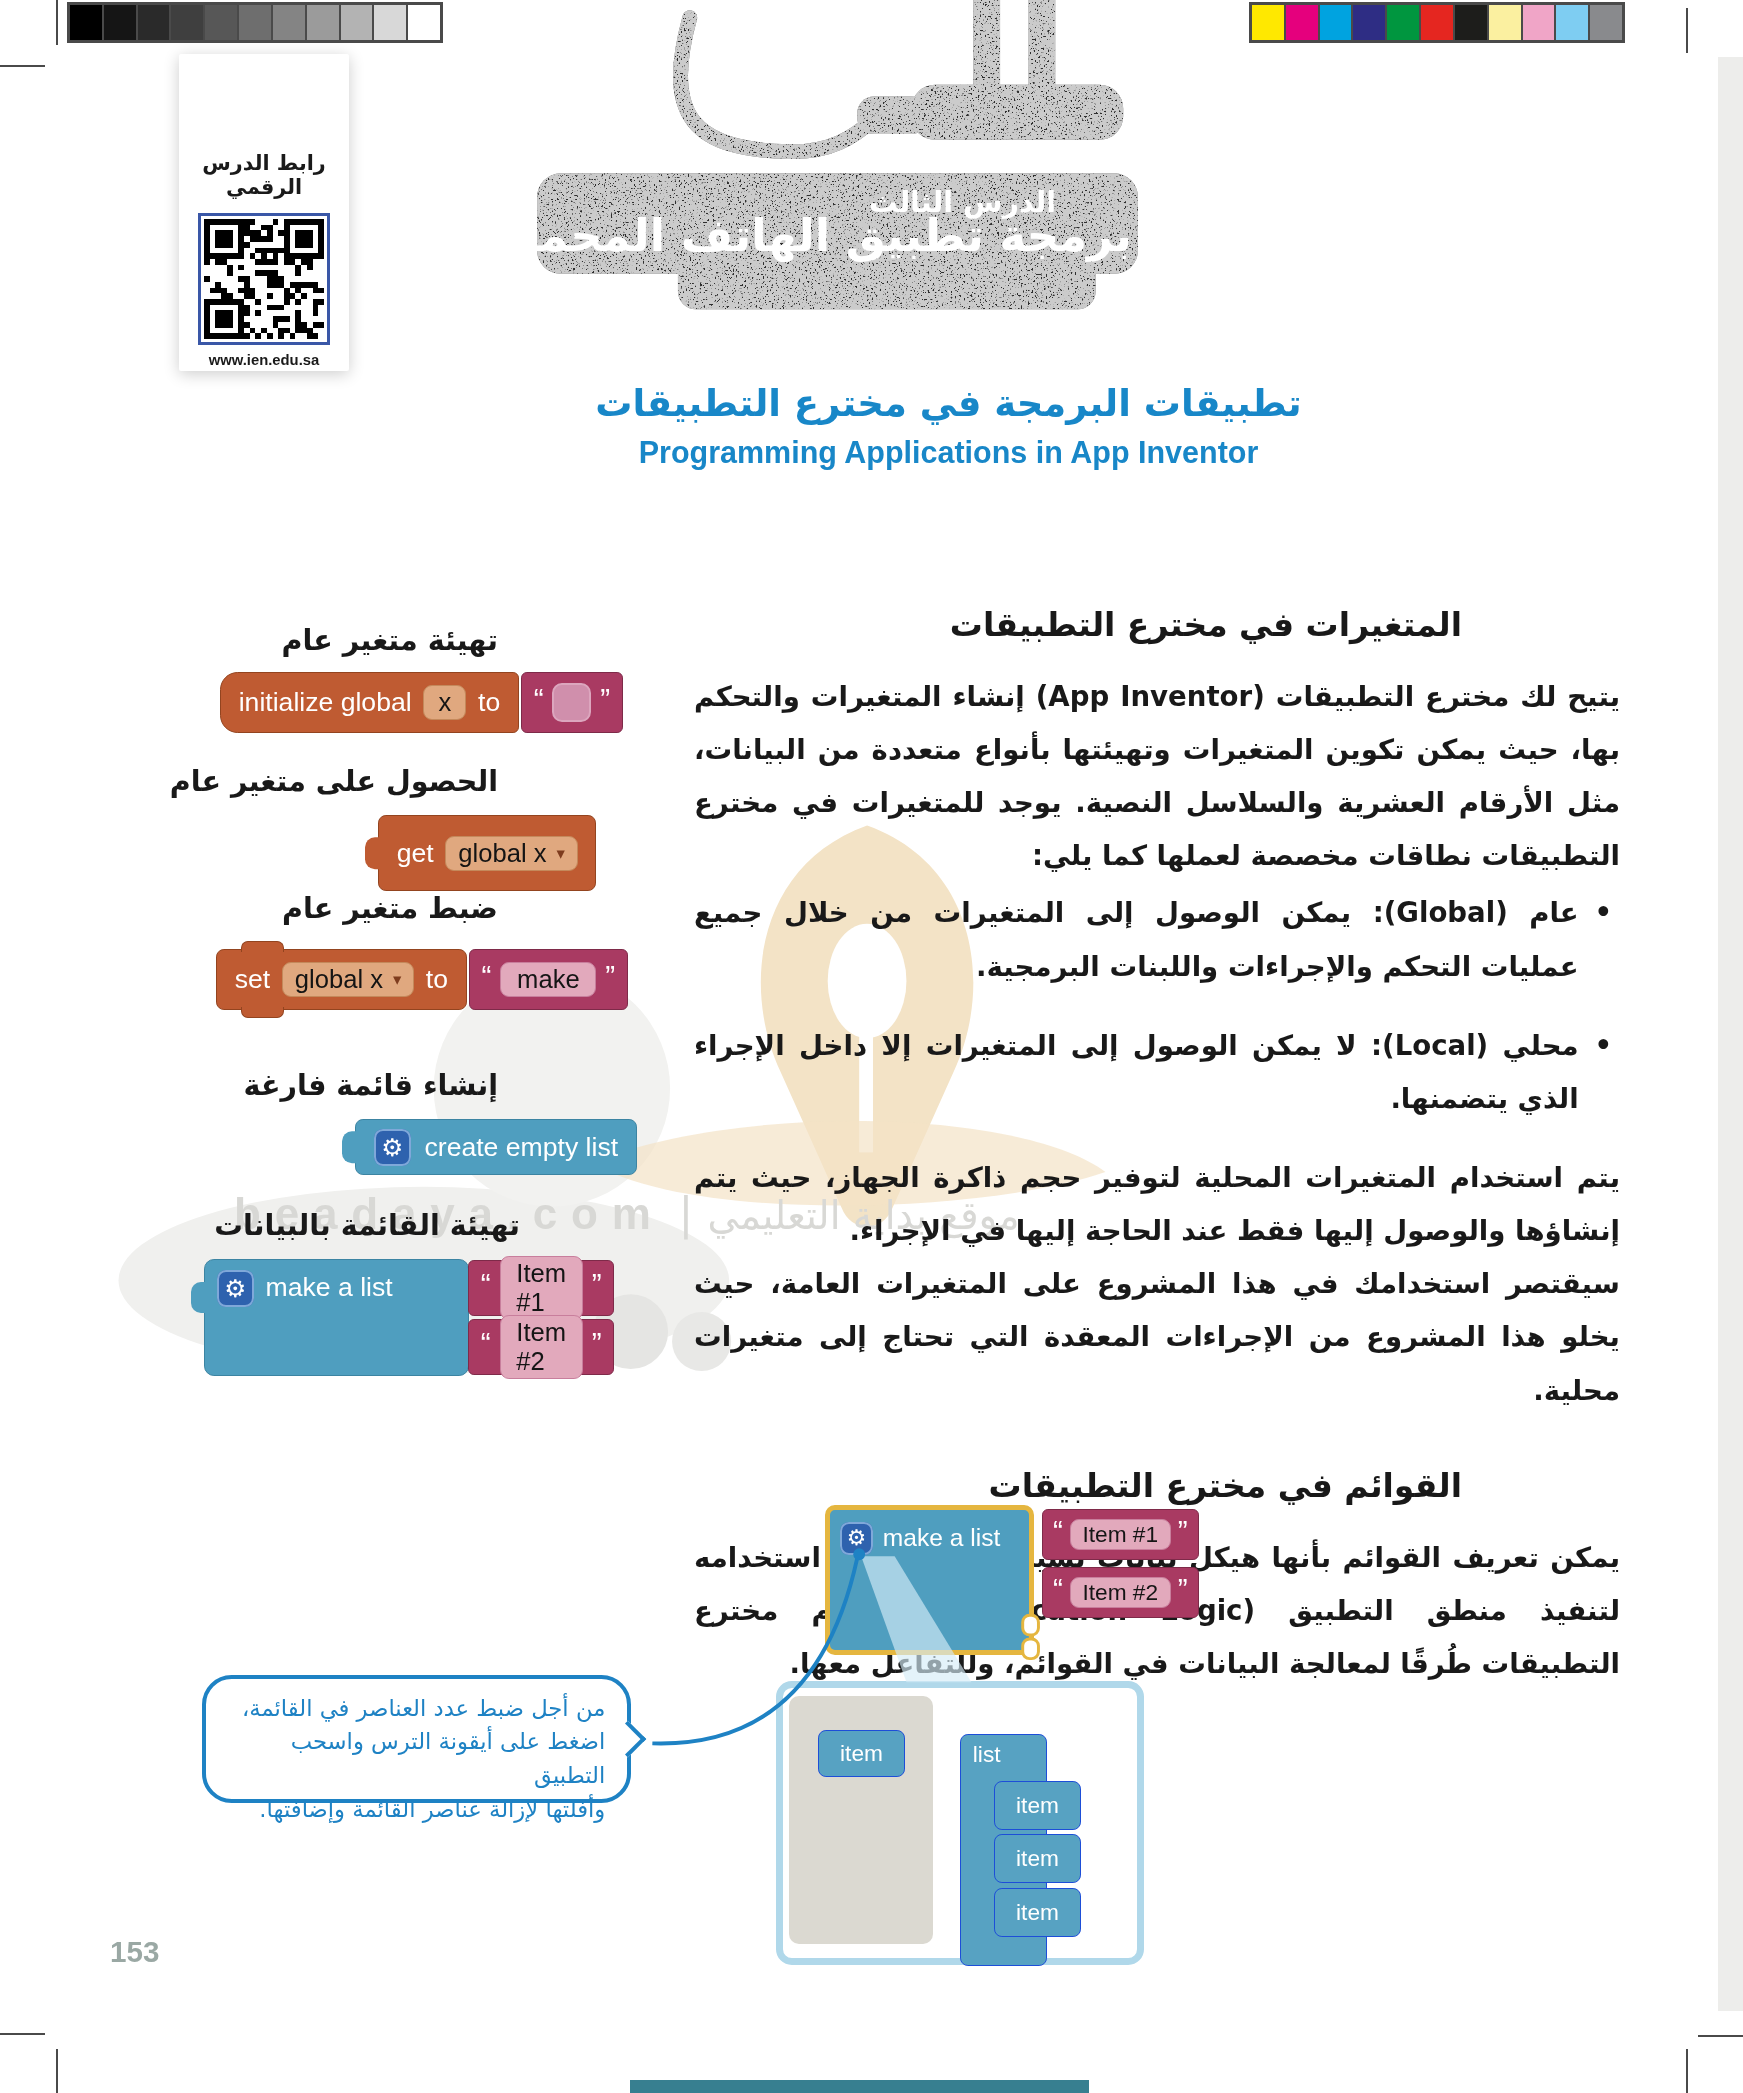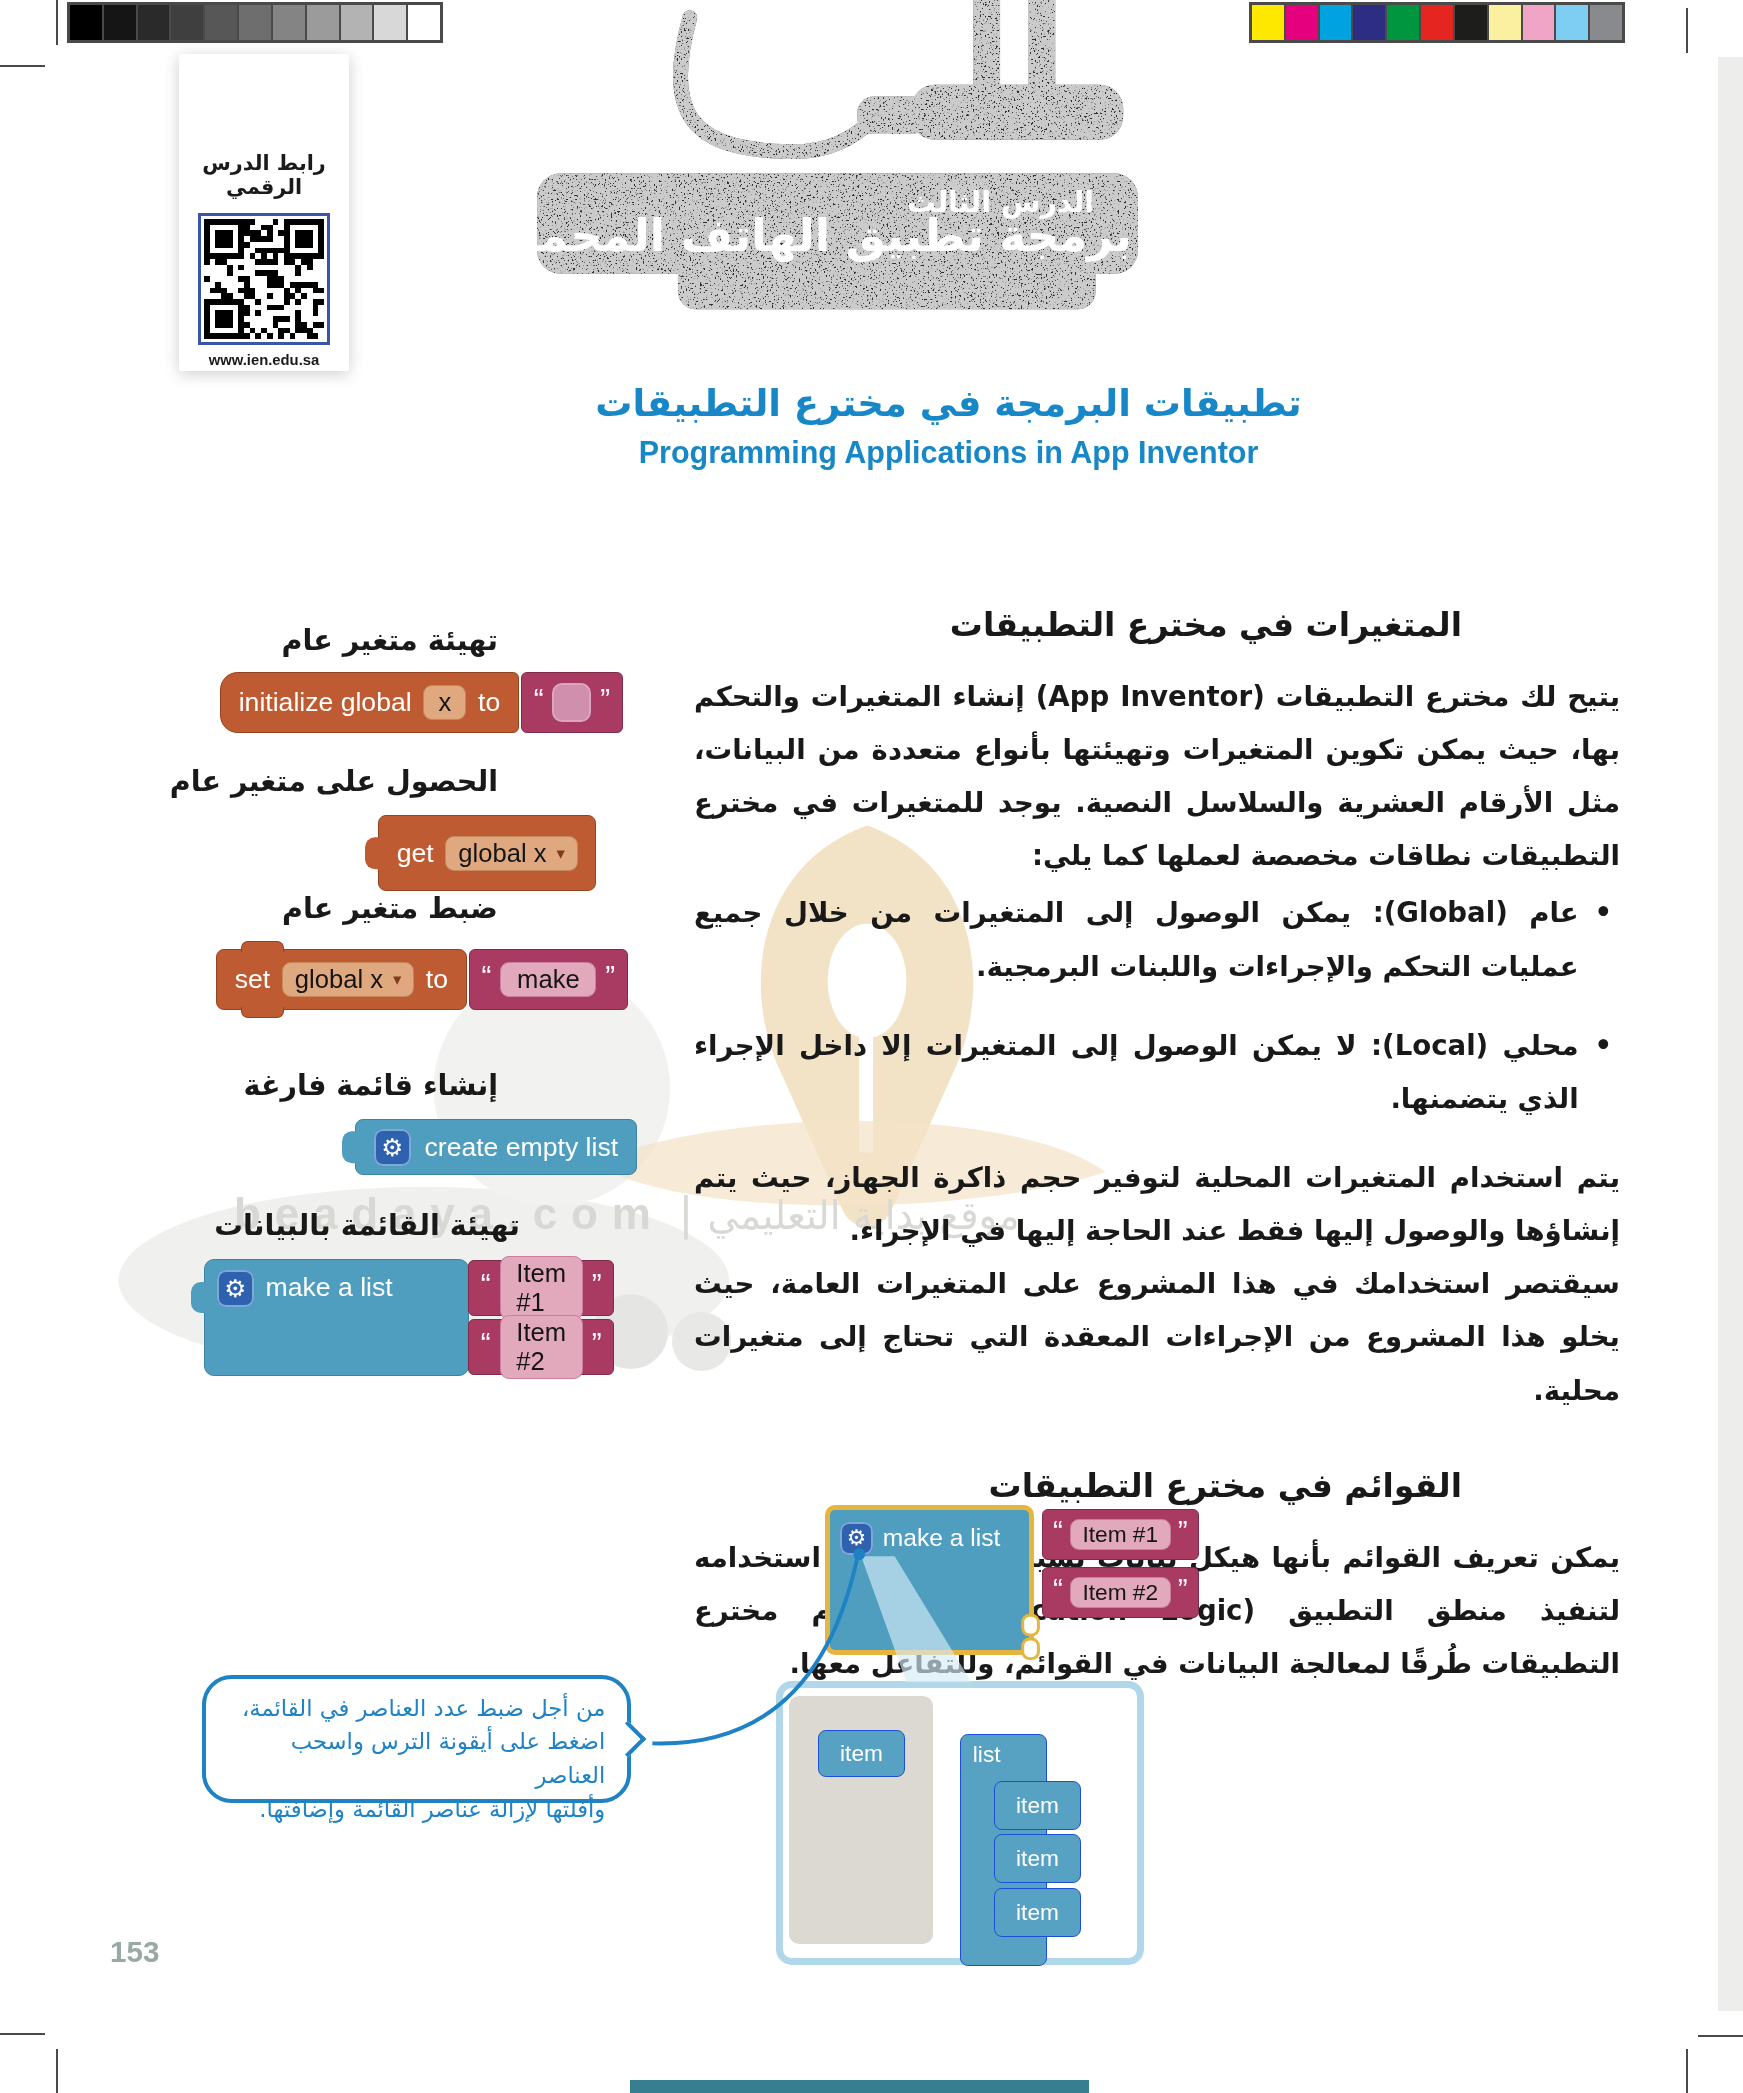--- a/index.html
+++ b/index.html
@@ -18,21 +18,21 @@
   #teal-strip{position:absolute;left:630px;top:2080px;width:459px;height:12.8px;z-index:2;}
   
   #qr-card{position:absolute;left:179px;top:54px;width:170px;height:317px;background:#fff;
            box-shadow:0 3px 15.8px rgba(0,0,0,.20);border-radius:2px;z-index:3;text-align:center;}
   #qr-card .qr-label{margin-top:97px;font-weight:bold;font-size:20.7px;color:#1a1a1a;direction:rtl;}
   #qr-box{margin:13.8px auto 0;width:132px;height:132px;border:3px solid #3A57A7;box-sizing:border-box;
           display:flex;align-items:center;justify-content:center;background:#fff;}
   #qr-card .qr-url{margin-top:6.9px;font-family:"Liberation Sans",sans-serif;font-weight:bold;font-size:14.8px;color:#1a1a1a;}
   
   #header-svg{position:absolute;left:0;top:0;z-index:2;}
-  #banner-lesson{position:absolute;right:650px;top:185px;color:#fff;font-weight:bold;font-size:28.6px;z-index:3;direction:rtl;white-space:nowrap;}
+  #banner-lesson{position:absolute;right:688px;top:185px;color:#fff;font-weight:bold;font-size:28.6px;z-index:3;direction:rtl;white-space:nowrap;}
   #banner-title{position:absolute;left:545px;top:209px;width:587px;text-align:center;color:#fff;font-weight:bold;font-size:45px;z-index:3;direction:rtl;white-space:nowrap;}
   
   #intro-heads{position:absolute;left:153px;top:382px;width:1591px;text-align:center;z-index:3;}
   #intro-heads .h-ar{font-size:37px;font-weight:bold;color:#1887C8;direction:rtl;margin:0;}
   #intro-heads .h-en{font-family:"Liberation Sans",sans-serif;font-size:30.5px;font-weight:bold;color:#1887C8;margin:9.9px 0 0 0;}
   #intro-para{position:absolute;left:123px;top:491px;width:1497px;text-align:center;direction:rtl;
               font-size:27.6px;font-weight:bold;color:#191919;line-height:1.85;z-index:3;}
   
   #col-right{position:absolute;left:694px;top:605px;width:926px;direction:rtl;color:#191919;z-index:3;}
   #col-right .sec{font-size:33px;font-weight:bold;margin:0 158px 25.6px 0;}
@@ -545,20 +545,20 @@
   <svg id="overlay-svg" width="1744" height="2093" viewBox="0 0 1770 2125">
     <polygon points="874,1580 908,1580 986,1708 920,1708" fill="#D6ECF7" opacity="0.65"></polygon>
     <path d="M 870,1582 C 846,1692 788,1774 662,1770" stroke="#1E82C4" stroke-width="4" fill="none"></path>
     <circle cx="872" cy="1578" r="6" fill="#1E82C4"></circle>
     <rect x="1038" y="1640" width="16" height="20" rx="7" fill="#ffffff" stroke="#E5B63F" stroke-width="3"></rect>
     <rect x="1038" y="1664" width="16" height="20" rx="7" fill="#ffffff" stroke="#E5B63F" stroke-width="3"></rect>
   </svg>
 
   <div id="callout">
     <div class="co-line">من أجل ضبط عدد العناصر في القائمة،</div>
-    <div class="co-line">اضغط على أيقونة الترس واسحب العناصر</div>
+    <div class="co-line">اضغط على أيقونة الترس واسحب التطبيق</div>
     <div class="co-line">وأفلتها لإزالة عناصر القائمة وإضافتها.</div>
   </div>
 
   <div id="page-num">153</div>
 
 </div>
 
 
 </body></html>

